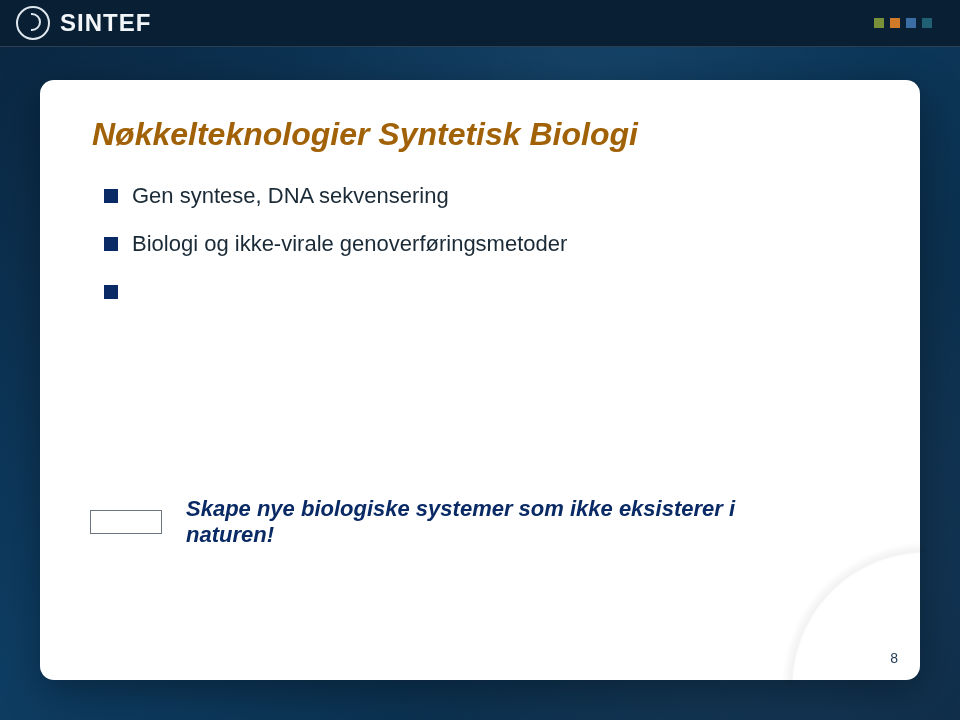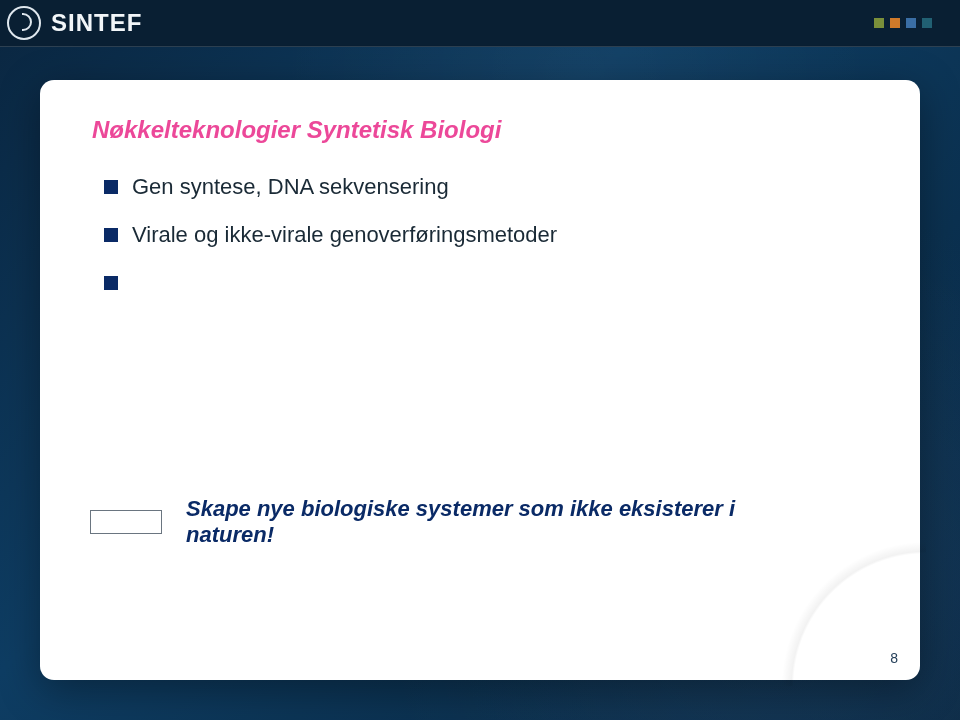--- a/index.html
+++ b/index.html
@@ -39,21 +39,21 @@
     pointer-events: none;
   }
   
   .topbar {
     position: absolute;
     top: 0; left: 0; right: 0;
     height: 46px;
     display: flex;
     align-items: center;
     justify-content: space-between;
-    padding: 0 28px 0 7px;
+    padding: 0 28px 0 16px;
     background: linear-gradient(#091f33, #091f33);
     border-bottom: 1px solid rgba(255,255,255,0.15);
   }
   .brand {
     display: flex;
     align-items: center;
     gap: 10px;
   }
   .brand-logo {
     width: 30px;
@@ -108,22 +108,22 @@
     position: absolute;
     right: -6px;
     bottom: -6px;
     width: 170px;
     height: 170px;
     border-bottom-right-radius: 14px;
     background: radial-gradient(circle at 100% 100%, rgba(255,255,255,0) 0%, rgba(255,255,255,0) 55%, rgba(0,0,0,0.05) 56%, rgba(0,0,0,0) 60%);
     pointer-events: none;
   }
   .title {
-    color: #ec4899;
-    font-size: 24px;
+    color: #a16207;
+    font-size: 32px;
     font-weight: 700;
     font-style: italic;
     margin: 0 0 30px -24px;
   }
   ul.bullets {
     list-style: none;
     padding: 0;
     margin: 16px;
   }
   ul.bullets li {
@@ -193,21 +193,21 @@
   <div class="card">
     <h1 class="title">Nøkkelteknologier Syntetisk Biologi</h1>
 
     <ul class="bullets">
       <li>
         <span class="sq"></span>
         <span>Gen syntese, DNA sekvensering</span>
       </li>
       <li>
         <span class="sq"></span>
-        <span>Virale og ikke-virale genoverføringsmetoder</span>
+        <span>Biologi og ikke-virale genoverføringsmetoder</span>
       </li>
       <li>
         <span class="sq"></span>
       </li>
     </ul>
 
     <div class="callout">
       <div class="arrow-box"></div>
       <div class="callout-text">Skape nye biologiske systemer som ikke eksisterer i naturen!</div>
     </div>

